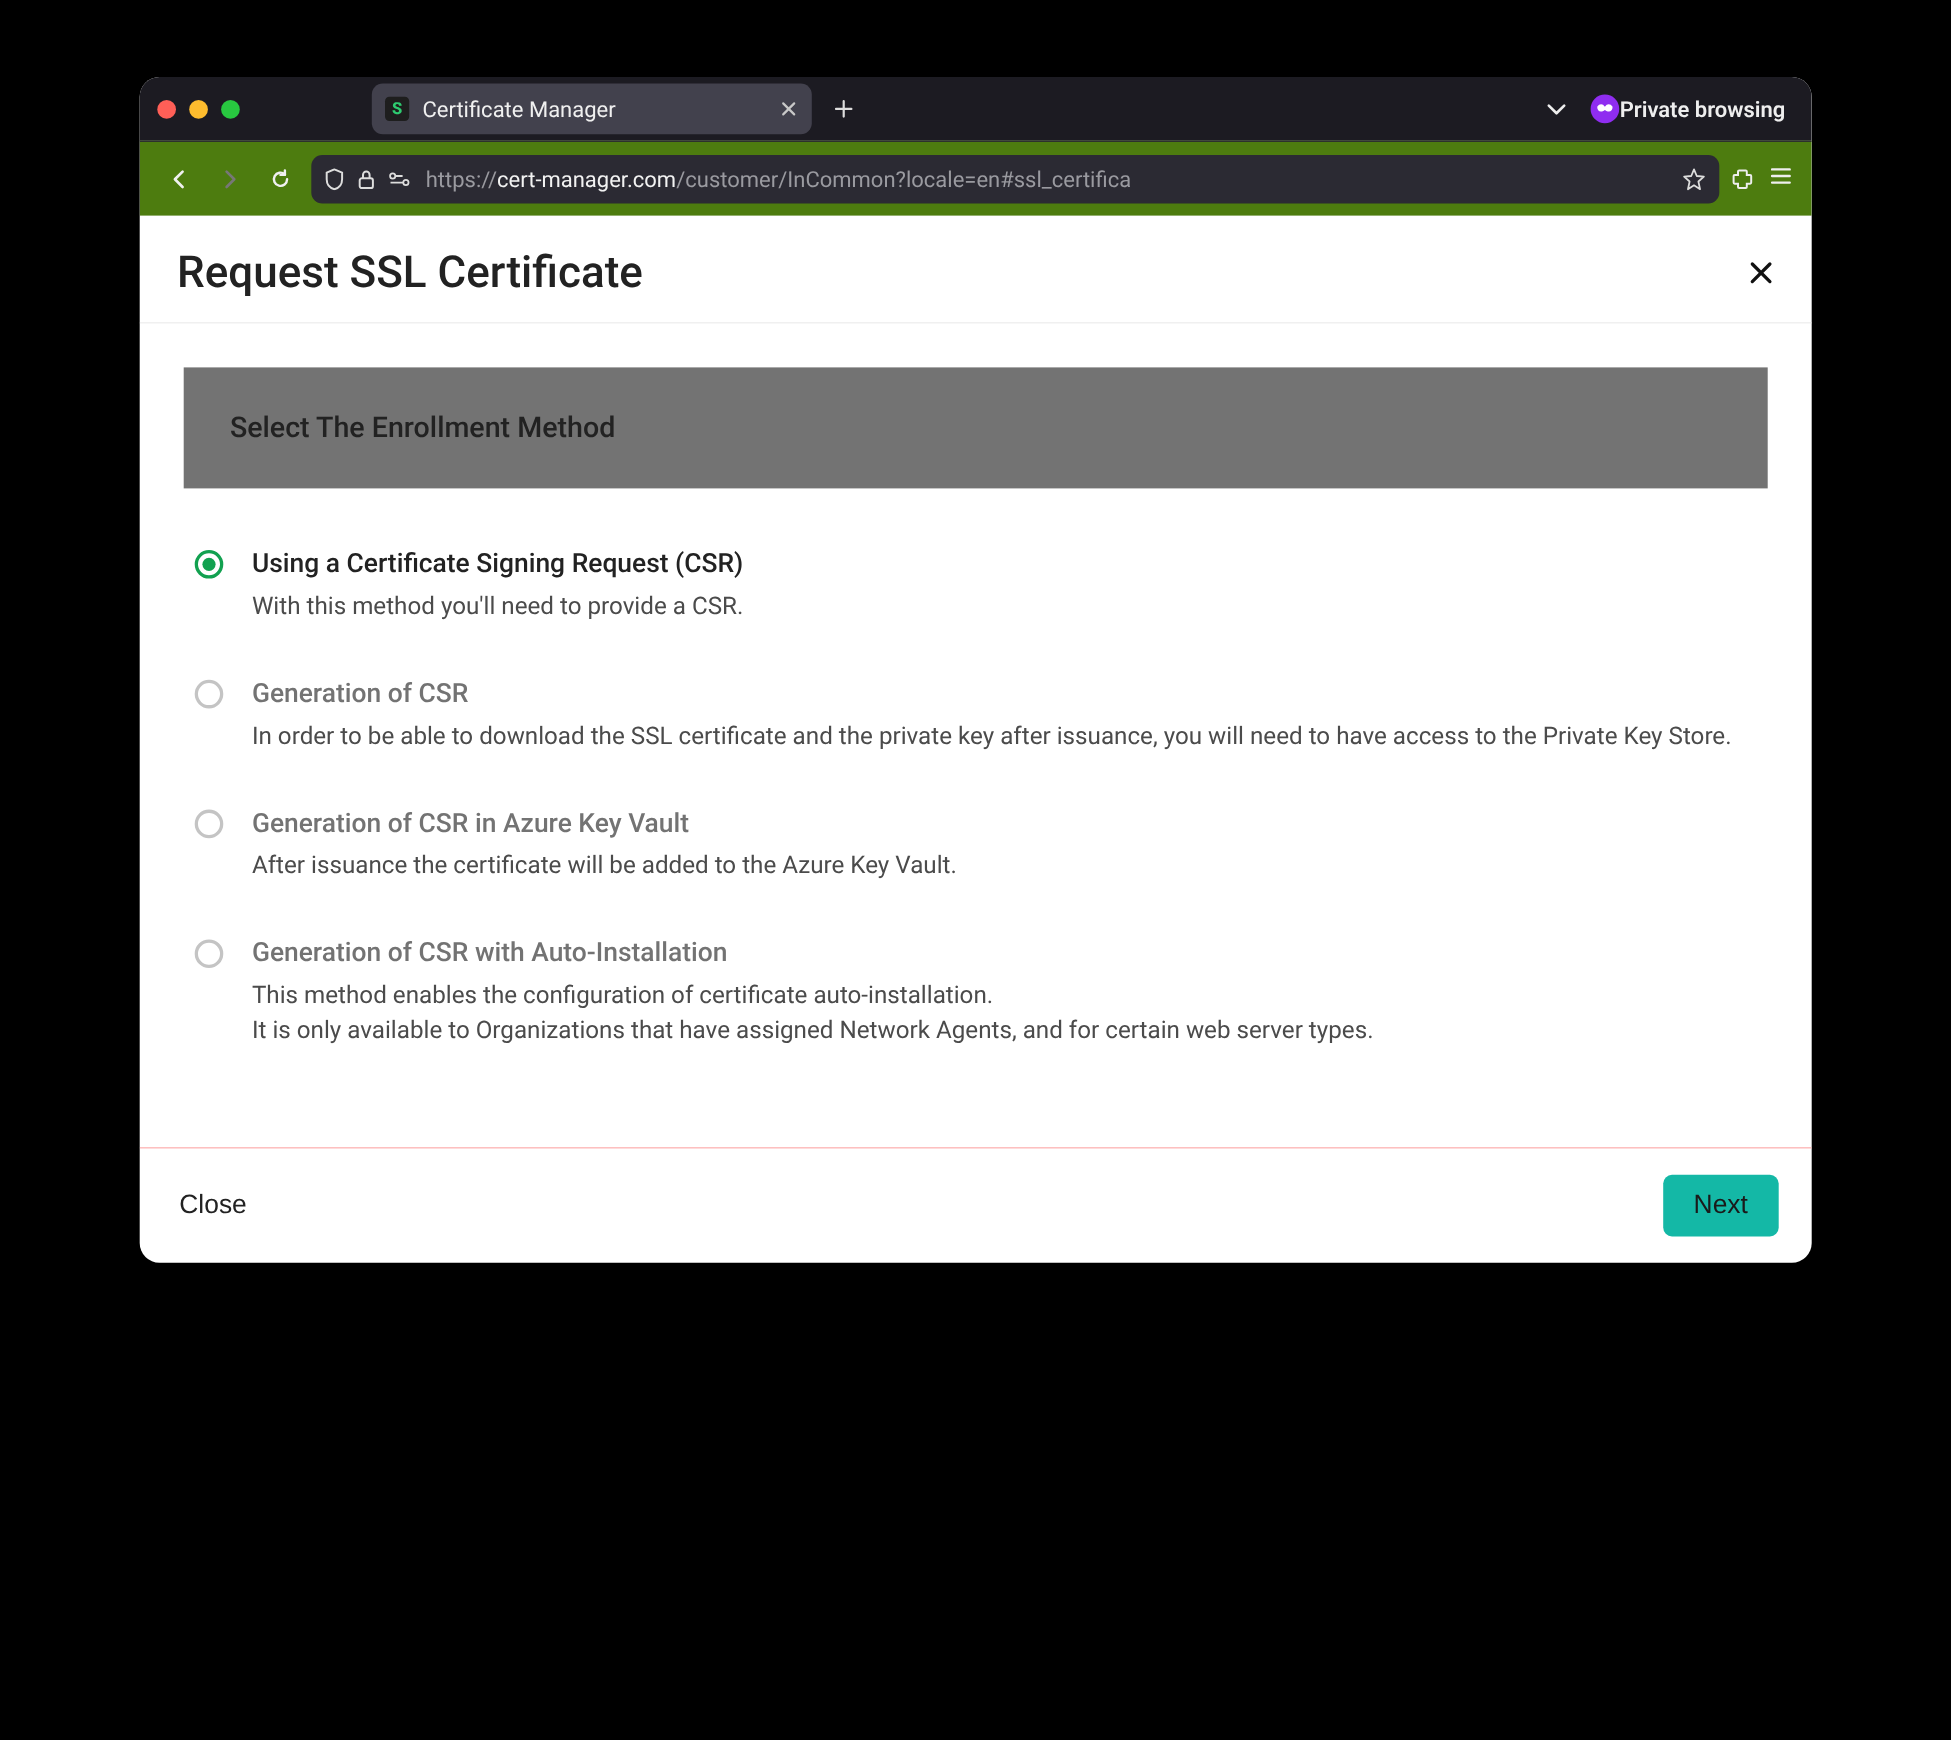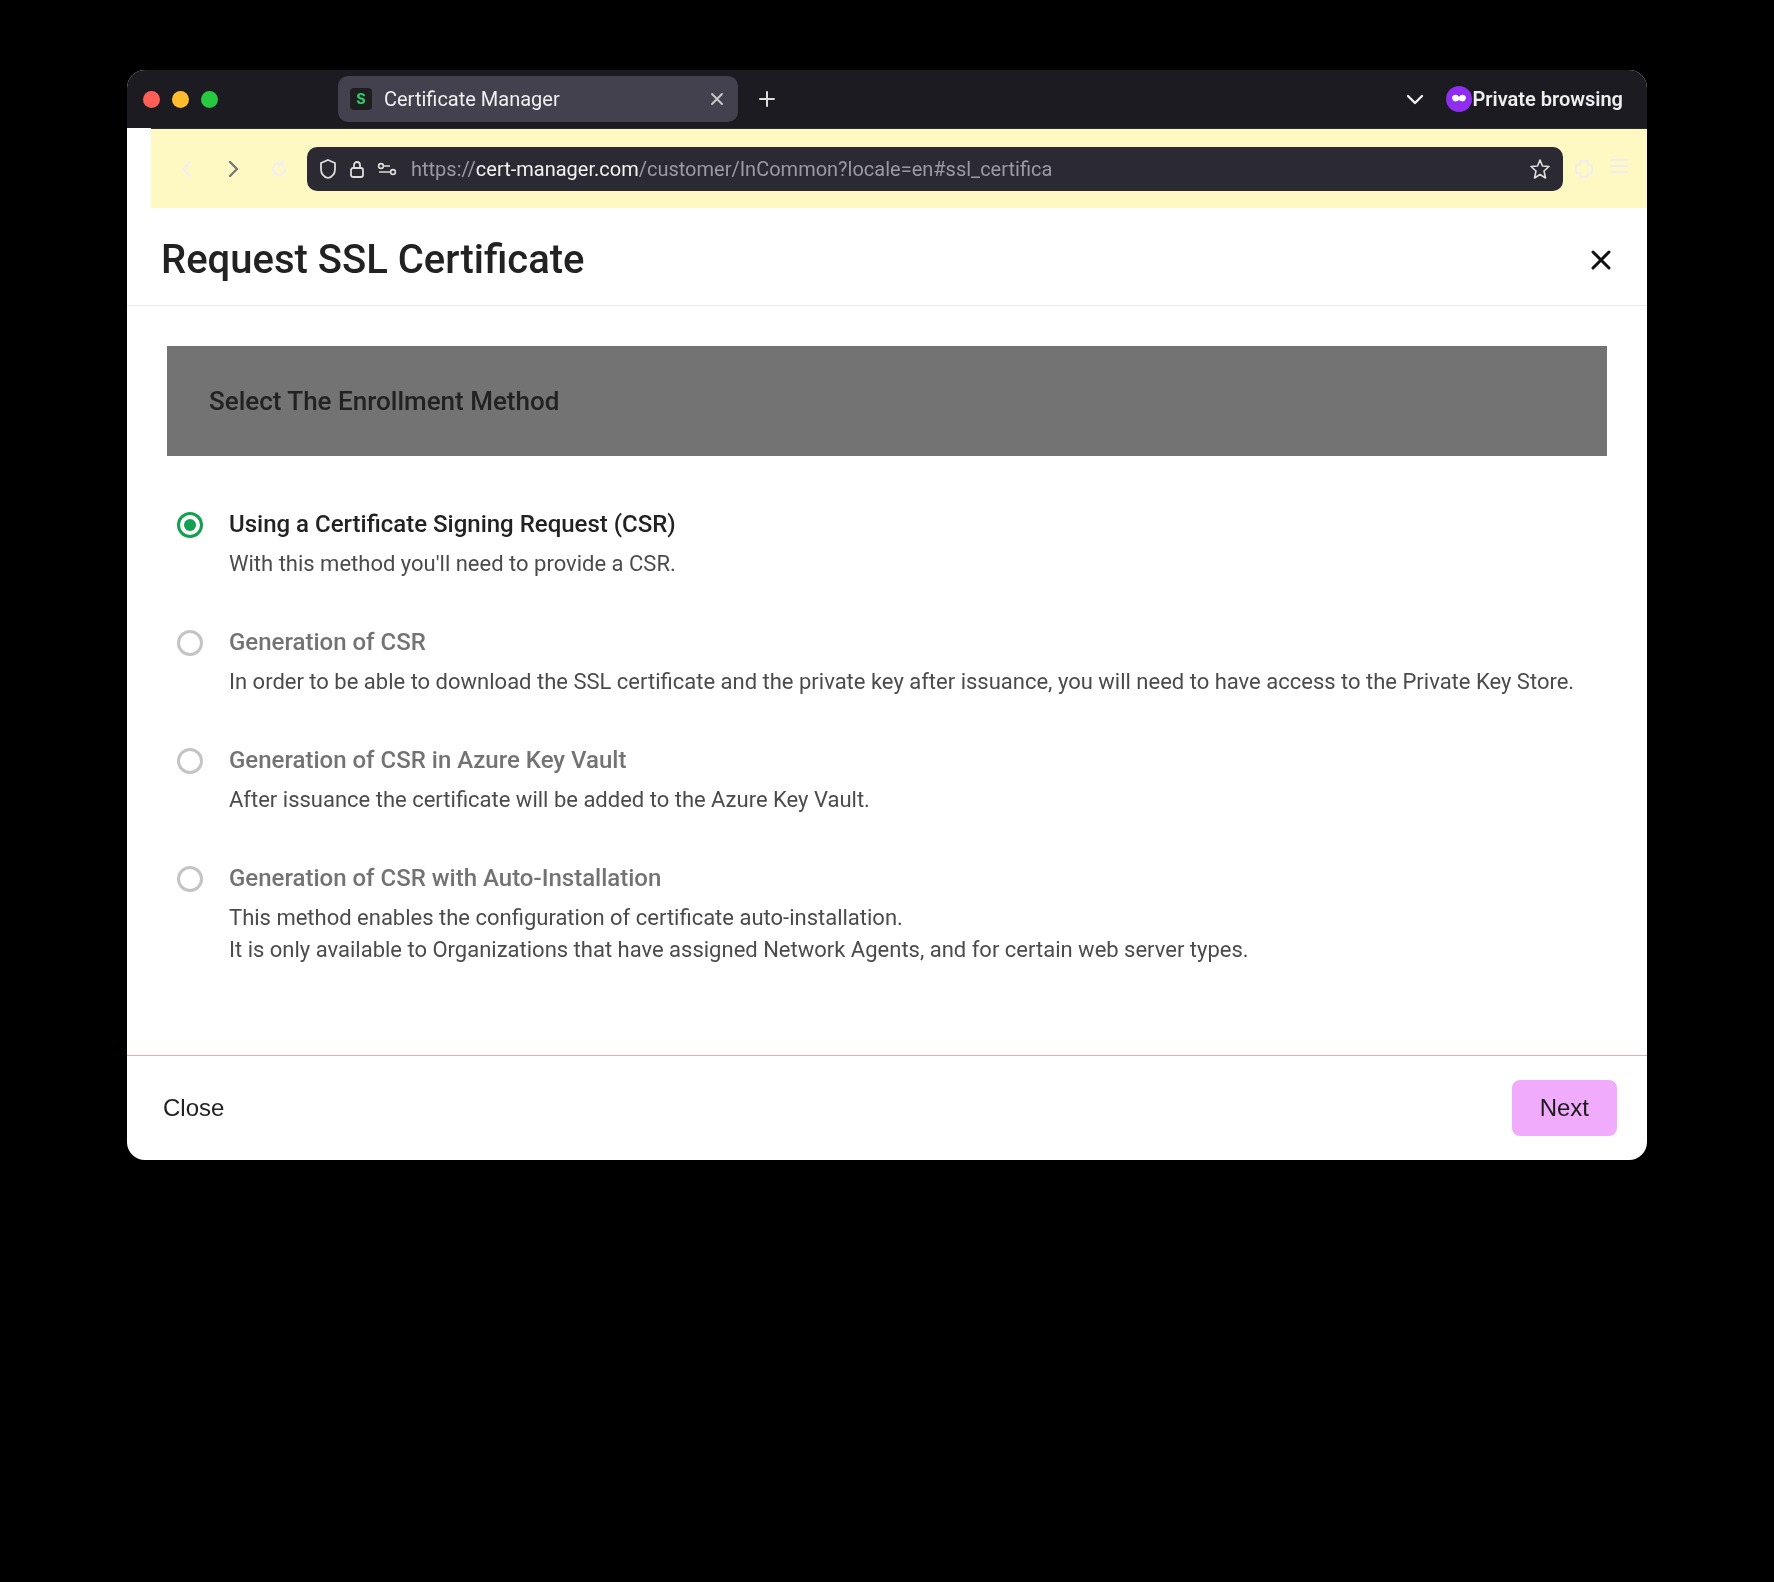--- a/index.html
+++ b/index.html
@@ -53,25 +53,24 @@
     color: #ddd; font-size: 24px; border-radius: 8px;
   }
   .chrome-right { margin-left: auto; display: flex; align-items: center; gap: 22px; color: #eee; }
   .chevron-down { font-size: 18px; }
   .private-badge {
     width: 26px; height: 26px; border-radius: 50%; background: #8f2df0;
     display: flex; align-items: center; justify-content: center; font-size: 14px;
   }
   .private-label { font-size: 20px; font-weight: 600; margin-right: 8px;}
   .chrome-url {
-    background: #fef9c3;
+    background: #4d7c0f;
     display: flex; align-items: center; gap: 10px;
-    height: 80px; padding: 0 18px;
+    height: 68px; padding: 0 18px;
     border-top: 1px solid #2a2a30;
-    margin-left: 24px;
   }
   .nav-icon {
     width: 36px; height: 36px; display: flex; align-items: center; justify-content: center;
     color: #f0f0f0; font-size: 20px;
   }
   .nav-icon.dim { color: #777; }
   .url-field {
     flex: 1; height: 44px; background: #2b2a33; border-radius: 10px;
     display: flex; align-items: center; padding: 0 12px; gap: 12px; color: #bdbdc2;
     overflow: hidden; white-space: nowrap;
@@ -117,21 +116,21 @@
   .opt-desc { font-size: 22px; color: #4b4b4b; margin-top: 10px; line-height: 1.45; }
 
   .page-footer {
     border-top: 1px solid #fca5a5;
     display: flex; align-items: center; justify-content: space-between;
     padding: 24px 30px;
   }
   .btn-close { font-size: 24px; color: #222; background: none; border: none; cursor: pointer; padding: 10px 6px;}
   .btn-next {
     font-size: 24px; color: #1a1a1a;
-    background: #f0abfc; border: none; border-radius: 8px;
+    background: #14b8a6; border: none; border-radius: 8px;
     padding: 14px 28px; cursor: pointer;
   }
 
   svg { display: block; }
 </style>
 </head>
 <body>
 
 <div class="window">
 

